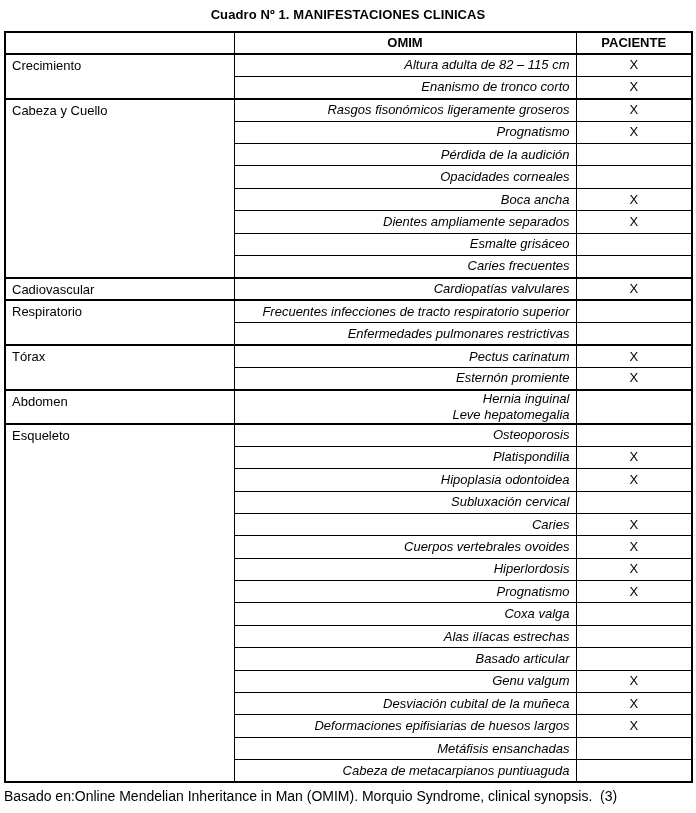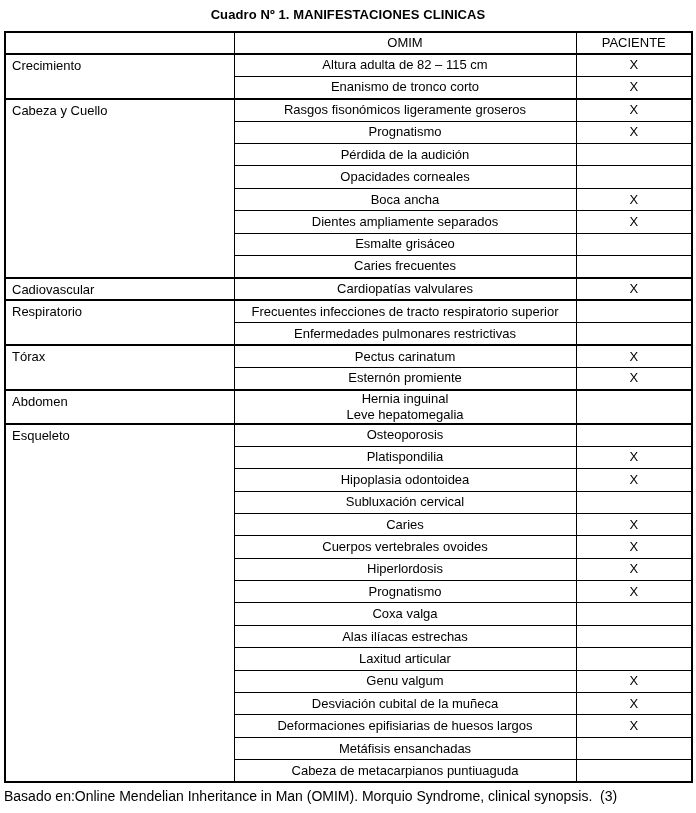--- a/index.html
+++ b/index.html
@@ -35,36 +35,37 @@
   col.c-pac { width: 116px; }
   th, td {
     border: 1px solid #000;
     font-size: 13px;
     line-height: 16px;
     padding: 0 6px;
     overflow: hidden;
   }
   thead tr { height: 22px; }
   thead th {
-    font-weight: normal;
+    font-weight: bold;
     text-align: center;
     border-bottom: 2px solid #000;
     padding: 0;
   }
   tbody tr { height: 22.4px; }
   tbody tr.dbl { height: 32px; padding-left: 8px; }
   tbody tr.section-start td { border-top: 2px solid #000; }
   td.category {
     vertical-align: top;
     padding-top: 3px;
   }
   td.omim {
-    text-align: center;
+    text-align: right;
     vertical-align: middle;
     white-space: pre-line;
+    font-style: italic;
   }
   td.paciente {
     text-align: center;
     vertical-align: middle;
   }
   .source {
     font-size: 14px;
     margin: 5px 0 0 4px;
     white-space: pre-wrap;
   }
@@ -196,21 +197,21 @@
         </tr>
         <tr>
           <td class="omim">Coxa valga</td>
           <td class="paciente"></td>
         </tr>
         <tr>
           <td class="omim">Alas ilíacas estrechas</td>
           <td class="paciente"></td>
         </tr>
         <tr>
-          <td class="omim">Laxitud articular</td>
+          <td class="omim">Basado articular</td>
           <td class="paciente"></td>
         </tr>
         <tr>
           <td class="omim">Genu valgum</td>
           <td class="paciente">X</td>
         </tr>
         <tr>
           <td class="omim">Desviación cubital de la muñeca</td>
           <td class="paciente">X</td>
         </tr>

